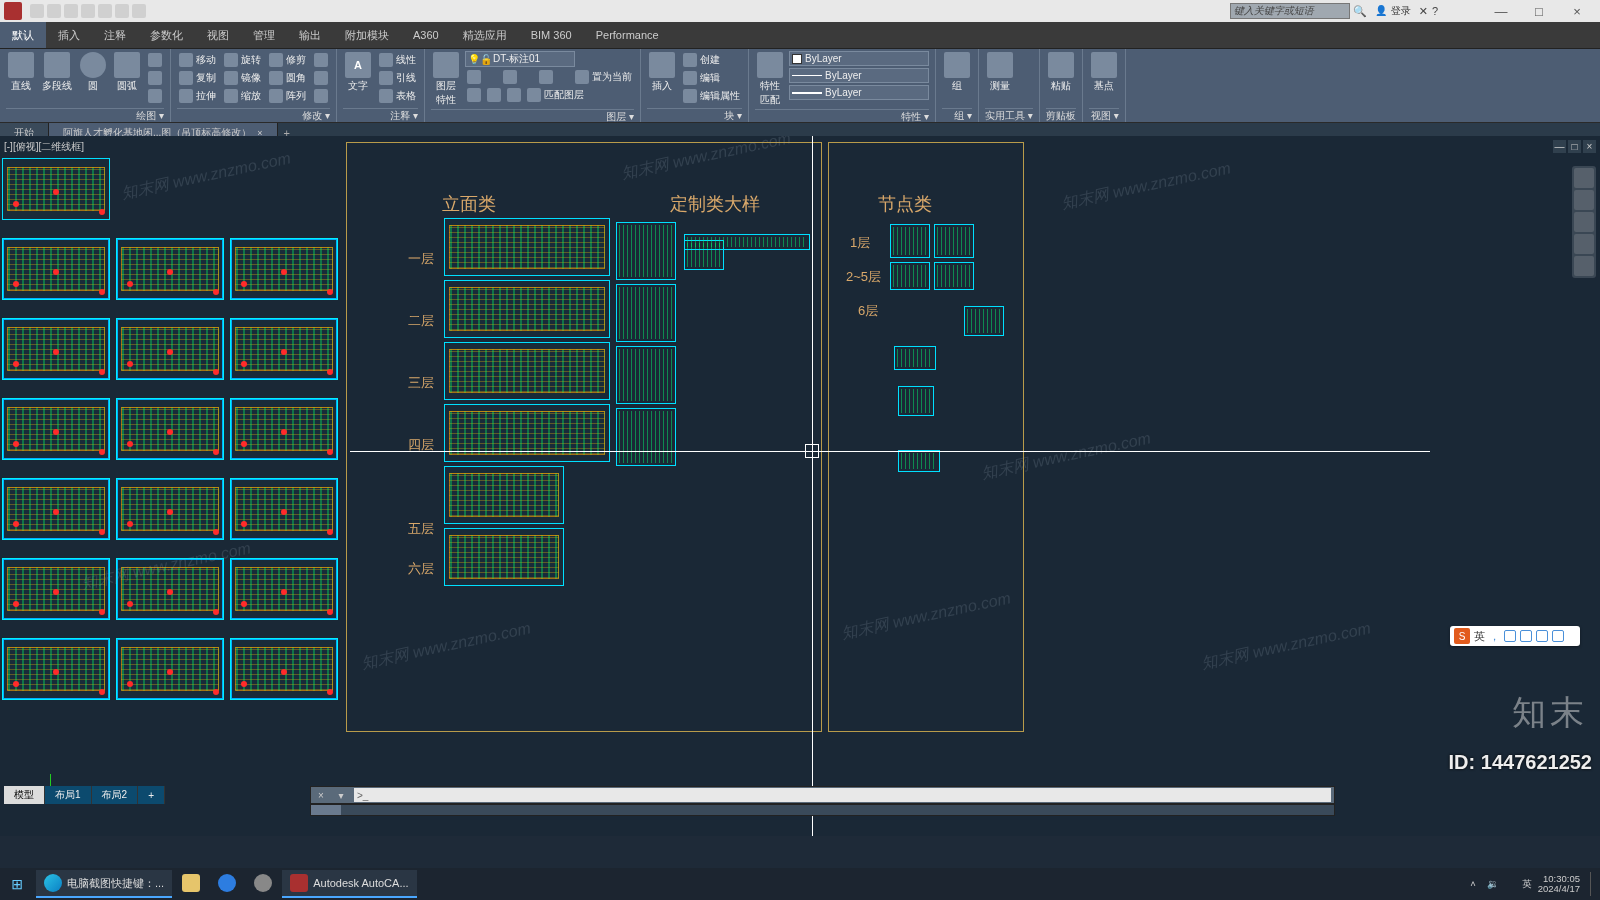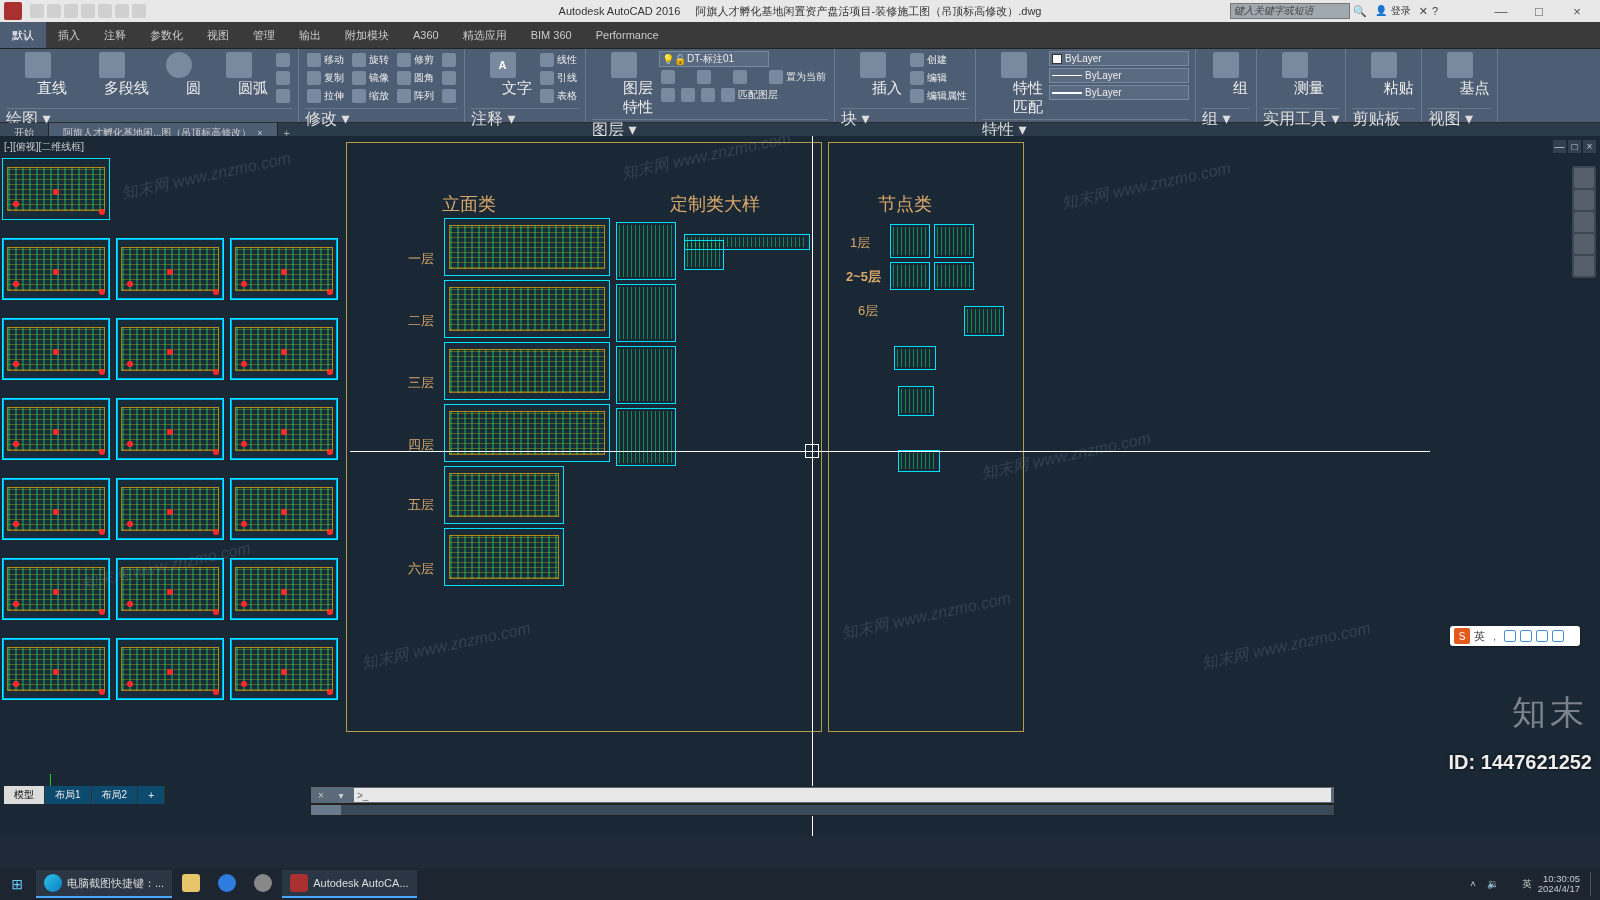--- a/index.html
+++ b/index.html
@@ -19,25 +19,25 @@
 
   
   .ribbon-tabs { height: 27px; background: #3a3a3a; display: flex; align-items: stretch; border-bottom: 1px solid #222; }
   .ribbon-tab { padding: 0 12px; color: #ccc; font-size: 11px; display: flex; align-items: center; cursor: pointer; }
   .ribbon-tab.active { background: #4d5d73; color: #fff; }
 
   
   .ribbon { height: 74px; background: #4d5d73; display: flex; border-bottom: 1px solid #2a2a2a; }
   .panel { border-right: 1px solid #6a7a8e; padding: 2px 6px 0; display: flex; flex-direction: column; }
   .panel-content { flex: 1; display: flex; gap: 4px; align-items: flex-start; }
-  .panel-title { height: 14px; text-align: left; font-size: 16px; color: #ddd; border-top: 1px solid #6a7a8e; margin-top: 1px; }
+  .panel-title { height: 14px; text-align: right; font-size: 10px; color: #ddd; border-top: 1px solid #6a7a8e; margin-top: 1px; }
   .tool-btn { display: flex; flex-direction: column; align-items: center; gap: 1px; cursor: pointer; padding: 1px 2px; }
   .tool-big .tool-icon { width: 26px; height: 26px; }
   .tool-icon { width: 14px; height: 14px; background: #7a8a9e; border-radius: 2px; display: inline-block; }
-  .tool-label { font-size: 15px; color: #eee; white-space: nowrap; margin-left: 29px; }
+  .tool-label { font-size: 10px; color: #eee; white-space: nowrap; }
   .tool-col { display: flex; flex-direction: column; gap: 1px; }
   .tool-row-sm { display: flex; align-items: center; gap: 3px; font-size: 10px; color: #eee; cursor: pointer; padding: 0 2px; height: 17px; }
   .layer-select { width: 110px; height: 16px; background: #5a6a80; border: 1px solid #7a8a9e; font-size: 10px; color: #eee; padding: 0 2px; display: flex; align-items: center; }
   .prop-select { width: 140px; height: 15px; background: #5a6a80; border: 1px solid #7a8a9e; font-size: 10px; color: #eee; padding: 4px 2px; display: flex; align-items: center; gap: 3px; margin-bottom: 1px; }
   .color-swatch { width: 10px; height: 10px; background: #fff; border: 1px solid #333; }
 
   
   .file-tabs { height: 20px; background: #2b3b4a; display: flex; align-items: stretch; }
   .file-tab { padding: 0 14px; color: #ccc; font-size: 10px; display: flex; align-items: center; background: #3a4a5a; border-right: 1px solid #222; position: relative; cursor: pointer; }
   .file-tab.active { background: #4d5d73; }
@@ -121,25 +121,20 @@
   <div class="app-icon"></div>
   <div class="qat">
     <div class="qat-btn"></div>
     <div class="qat-btn"></div>
     <div class="qat-btn"></div>
     <div class="qat-btn"></div>
     <div class="qat-btn"></div>
     <div class="qat-btn"></div>
     <div class="qat-btn"></div>
   </div>
-  <div class="title-text">
-    <span>Autodesk AutoCAD 2016</span>
-    &nbsp;&nbsp;&nbsp;
-    <span>阿旗人才孵化基地闲置资产盘活项目-装修施工图（吊顶标高修改）.dwg</span>
-  </div>
   <div class="title-right">
     <div class="search-box">键入关键字或短语</div>
     <span>🔍</span>
     <span class="login-btn">👤 <span>登录</span></span>
     <span style="color:#444">✕</span>
     <span style="color:#444">?</span>
     <div class="win-btns">
       <div class="win-btn">—</div>
       <div class="win-btn">□</div>
       <div class="win-btn close">×</div>
@@ -589,32 +584,32 @@
         <div class="small-sheet" style="left: 616px; top: 210px; width: 60px; height: 58px;">
           <div class="small-fill"></div>
         </div>
         <div class="row-label" style="left: 408px; top: 300px;">四层</div>
         <div class="sheet" style="left: 444px; top: 268px; width: 166px; height: 58px;">
           <div class="floorplan" style="inset: 6px 4px;"></div>
         </div>
         <div class="small-sheet" style="left: 616px; top: 272px; width: 60px; height: 58px;">
           <div class="small-fill"></div>
         </div>
-        <div class="row-label" style="left: 408px; top: 360px;">五层</div>
+        <div class="row-label" style="left: 408px; top: 384px;">五层</div>
         <div class="sheet" style="left: 444px; top: 330px; width: 120px; height: 58px;">
           <div class="floorplan" style="inset: 6px 4px;"></div>
         </div>
         <div class="row-label" style="left: 408px; top: 424px;">六层</div>
         <div class="sheet" style="left: 444px; top: 392px; width: 120px; height: 58px;">
           <div class="floorplan" style="inset: 6px 4px;"></div>
         </div>
       </div>
     <div id="node-rows">
         <div class="row-label" style="left: 850px; top: 98px;">1层</div>
-        <div class="row-label" style="left: 846px; top: 132px; font-weight: bold;">2~5层</div>
+        <div class="row-label" style="left: 846px; top: 132px;">2~5层</div>
         <div class="row-label" style="left: 858px; top: 166px;">6层</div>
         <div class="small-sheet" style="left: 890px; top: 88px; width: 40px; height: 34px;">
           <div class="small-fill"></div>
         </div>
         <div class="small-sheet" style="left: 934px; top: 88px; width: 40px; height: 34px;">
           <div class="small-fill"></div>
         </div>
         <div class="small-sheet" style="left: 890px; top: 126px; width: 40px; height: 28px;">
           <div class="small-fill"></div>
         </div>

